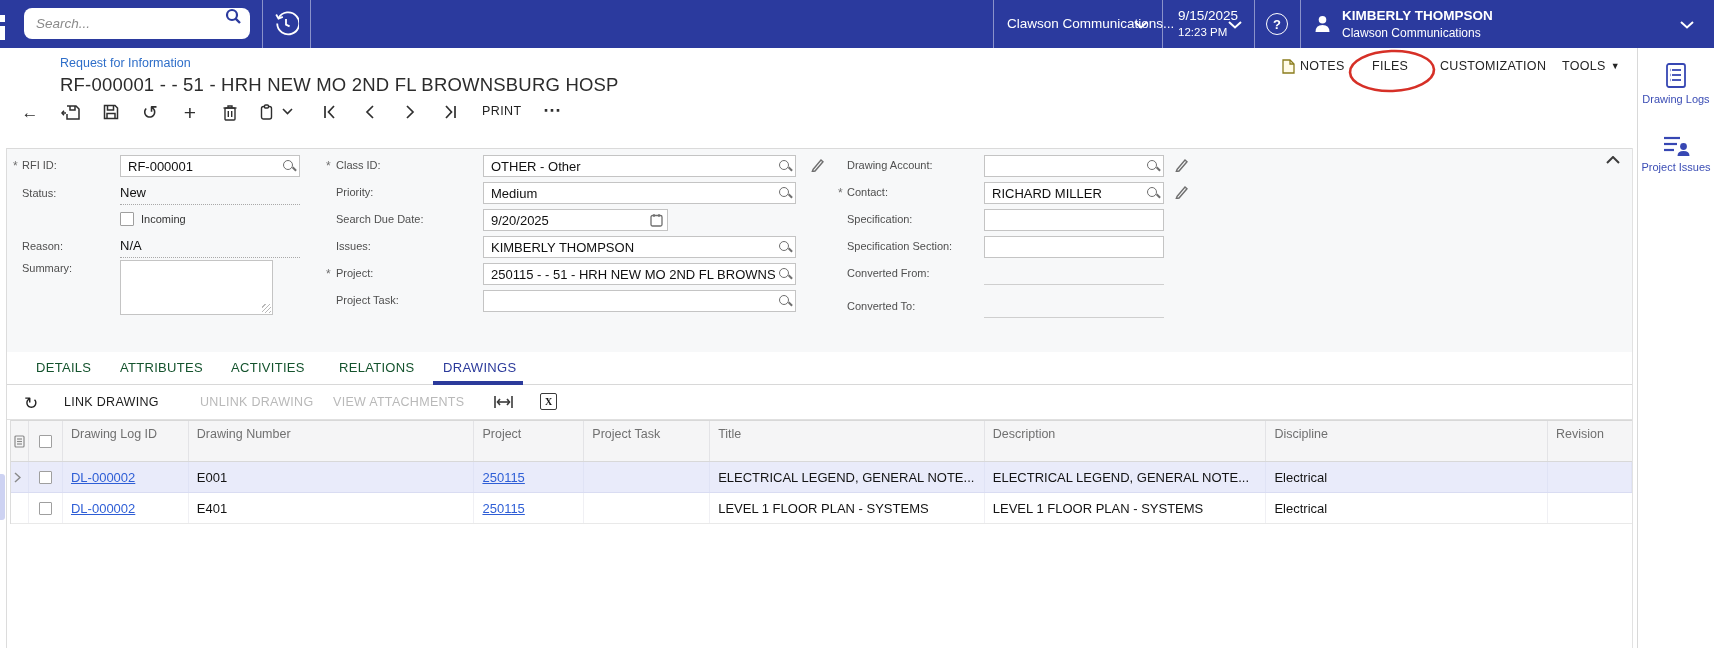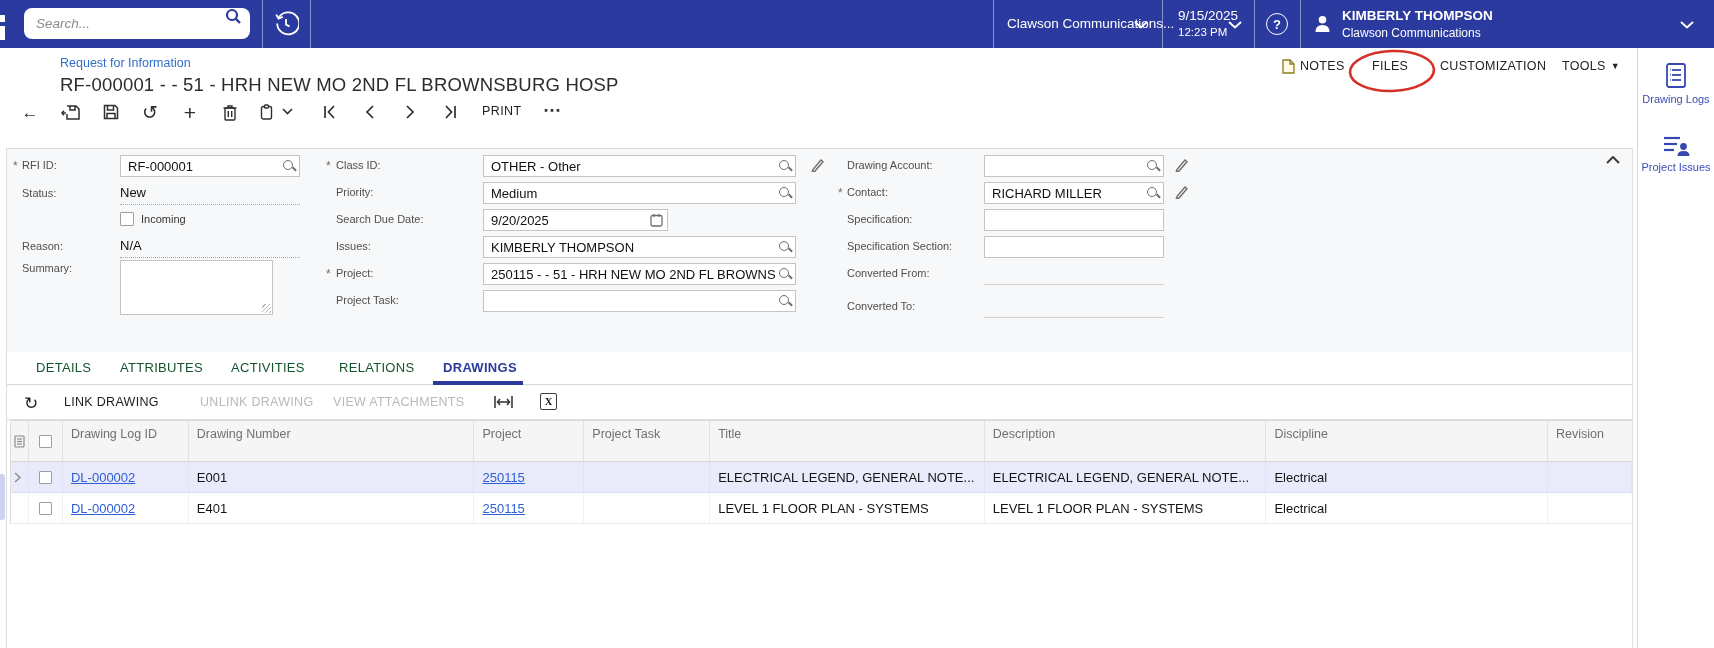--- a/index.html
+++ b/index.html
@@ -46,21 +46,21 @@
               right:-4.5px;bottom:-1.5px;transform:rotate(45deg)}
   .dotline{border-bottom:1px dotted #a9a9a9}
   .roline{border-bottom:1px solid #cfcfcf}
   .cb{width:14px;height:14px;background:#fff;border:1px solid #9f9f9f;border-radius:1px;
       box-sizing:border-box;display:inline-block}
   .rsz{right:1px;bottom:1px;width:9px;height:9px;
        background:repeating-linear-gradient(135deg,transparent,transparent 2px,#b9b9b9 2px,#b9b9b9 3px)}
 
   
   .tab{top:360px;font-size:13px;color:#14532d;letter-spacing:.3px;cursor:pointer;white-space:nowrap}
-  .tab.active{color:#2b3a9b;font-weight:700}
+  .tab.active{color:#2b3a9b;font-weight:400}
   .tabline{left:6px;top:384px;width:1627px;height:1px;background:#d8d8d8}
   .tab-underline{left:433px;top:381px;width:90px;height:3.5px;background:#2b3a9b}
 
   
   .gtb{top:395px;font-size:12.5px;letter-spacing:.3px;white-space:nowrap}
   .gtb.on{color:#1c1c1c;cursor:pointer}
   .gtb.off{color:#b9b9b9}
   .excel{left:540px;top:393px;width:15px;height:15px;border:1.6px solid #3a3a3a;border-radius:2px;
          display:flex;align-items:center;justify-content:center;
          font:700 10px "Liberation Serif",serif;color:#111;cursor:pointer}

